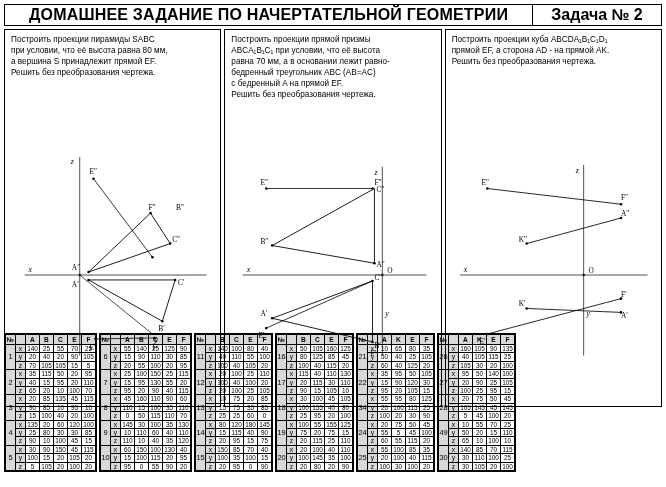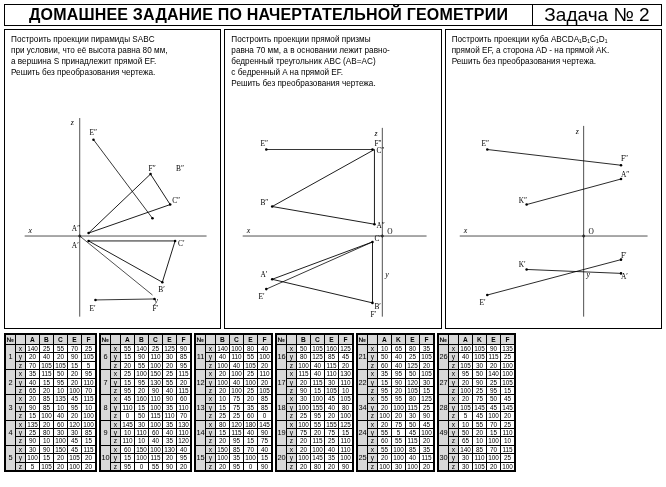--- a/index.html
+++ b/index.html
@@ -16,28 +16,28 @@
   .header{
     display:flex;border:1.5px solid #000;height:22px;box-sizing:border-box;
     align-items:stretch;
   }
   .header .title{
     flex:1;display:flex;align-items:center;justify-content:center;
     font-weight:bold;font-size:16px;letter-spacing:0.2px;
   }
   .header .task{
     width:128px;border-left:1.5px solid #000;display:flex;align-items:center;justify-content:center;
-    font-weight:normal;font-size:19px;
+    font-weight:bold;font-size:16px;
   }
 
   
   .cols{display:flex;margin-top:3px;height:300px;}
   .col{
     border:1px solid #000;box-sizing:border-box;position:relative;
-    width:219px;height:300px;
+    width:219px;height:378px;
   }
   .col + .col{margin-left:3px;}
   .col .statement{
     padding:4px 5px 0 6px;font-size:8.2px;line-height:11px;text-align:justify;
   }
   .col .statement .ln{display:block;white-space:nowrap;}
   .draw{position:absolute;left:0;top:0;width:100%;height:100%;}
 
   
   .tables{display:flex;margin-top:4px;}
@@ -111,20 +111,21 @@
         <text x="150" y="284" font-size="7.5" font-family="Liberation Serif, serif">F′</text>
         <text x="24" y="205" font-size="8" font-family="Liberation Serif, serif" font-style="italic">x</text>
         <text x="67" y="95" font-size="8" font-family="Liberation Serif, serif" font-style="italic">z</text>
         <text x="152" y="276" font-size="8" font-family="Liberation Serif, serif" font-style="italic">y</text>
       </svg>
     </div>
 
     <div class="col">
       <div class="statement">
         <span class="ln">Построить  проекции  прямой  призмы</span>
+        <span class="ln">ABCA₁B₁C₁ при условии, что её высота</span>
         <span class="ln">равна 70 мм, а в основании лежит равно-</span>
         <span class="ln">бедренный  треугольник  ABC   (AB=AC)</span>
         <span class="ln">с бедренный A на прямой EF.</span>
         <span class="ln">Решить без преобразования чертежа.</span>
       </div>
       <svg class="draw" viewBox="0 0 219 300">
         <line x1="18" y1="208" x2="205" y2="208" stroke="#000" stroke-width="0.7"></line>
         <line x1="160" y1="98" x2="160" y2="290" stroke="#000" stroke-width="0.7"></line>
         <circle cx="160" cy="208" r="1.1" fill="none" stroke="#000" stroke-width="0.7"></circle>
 

